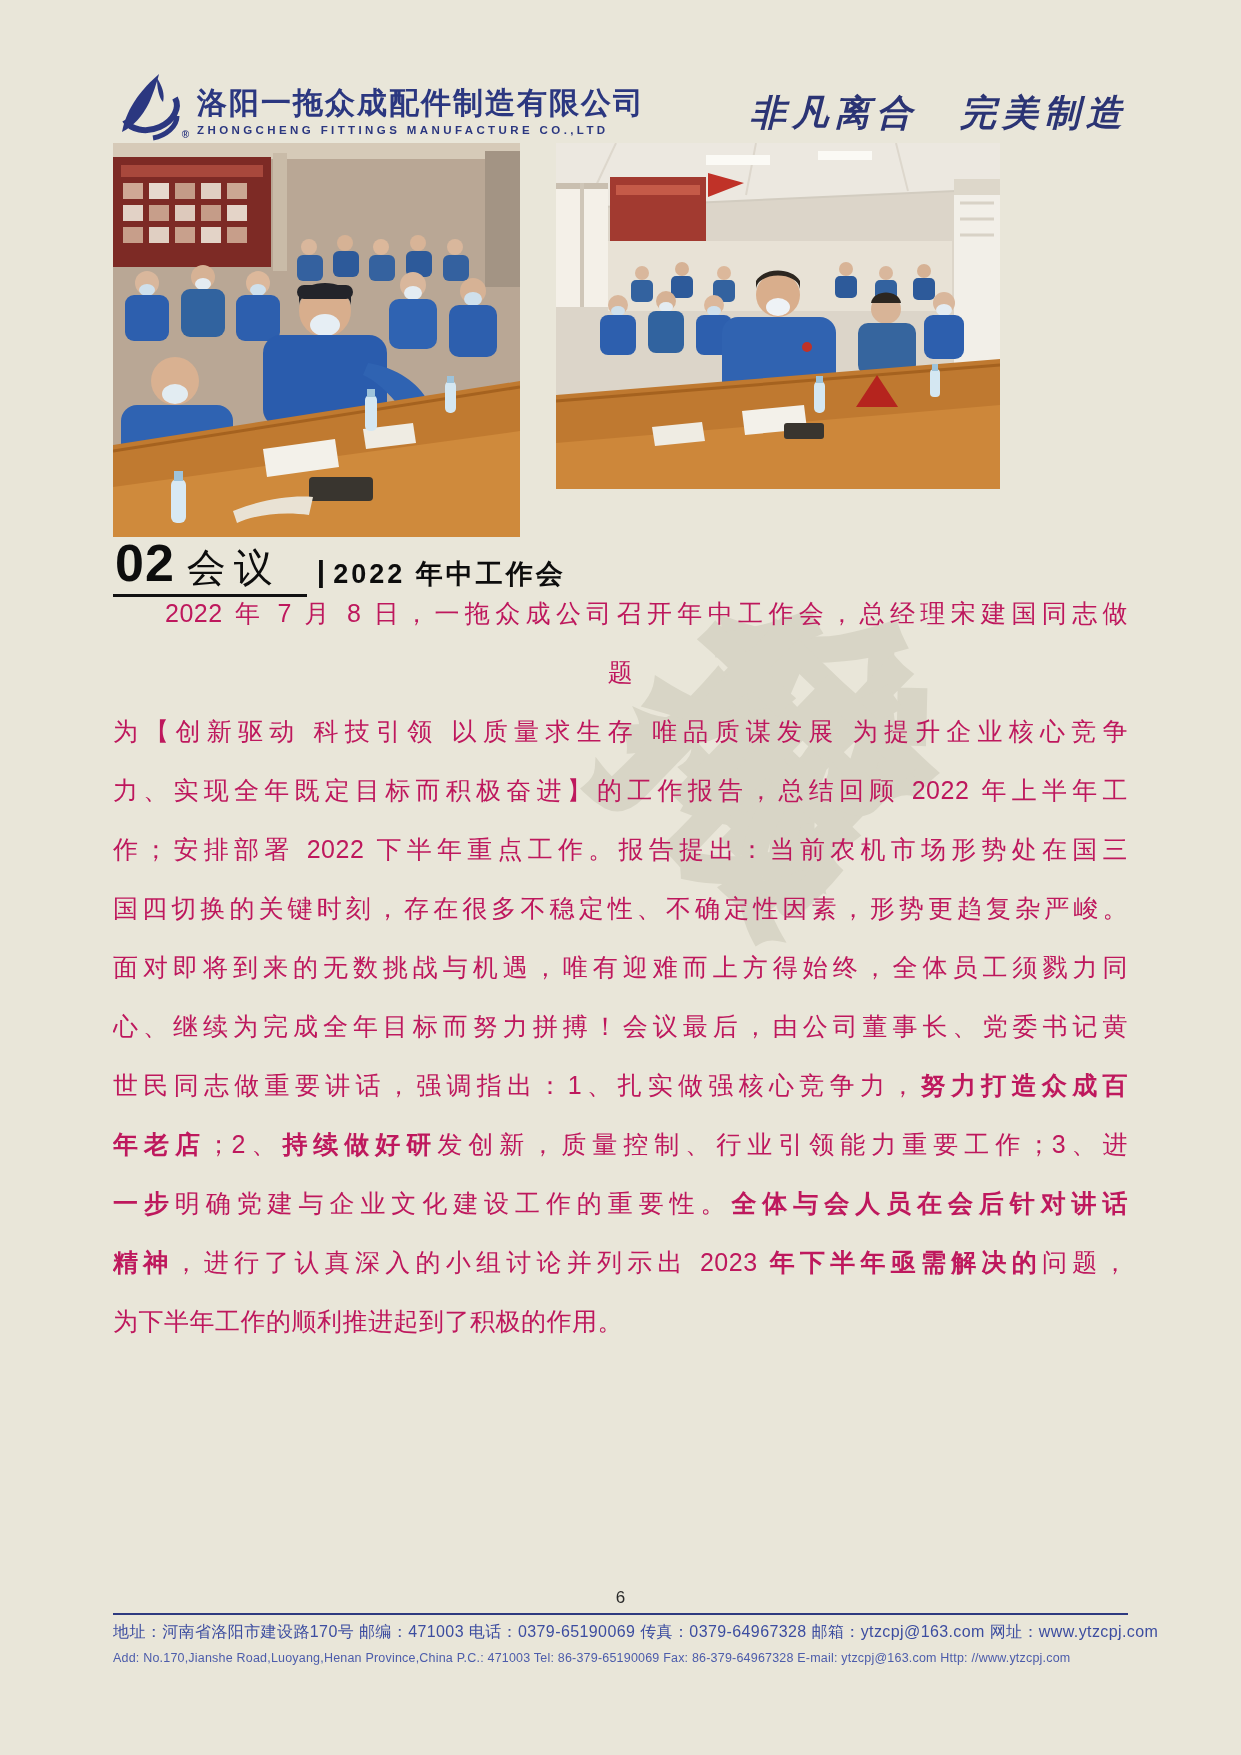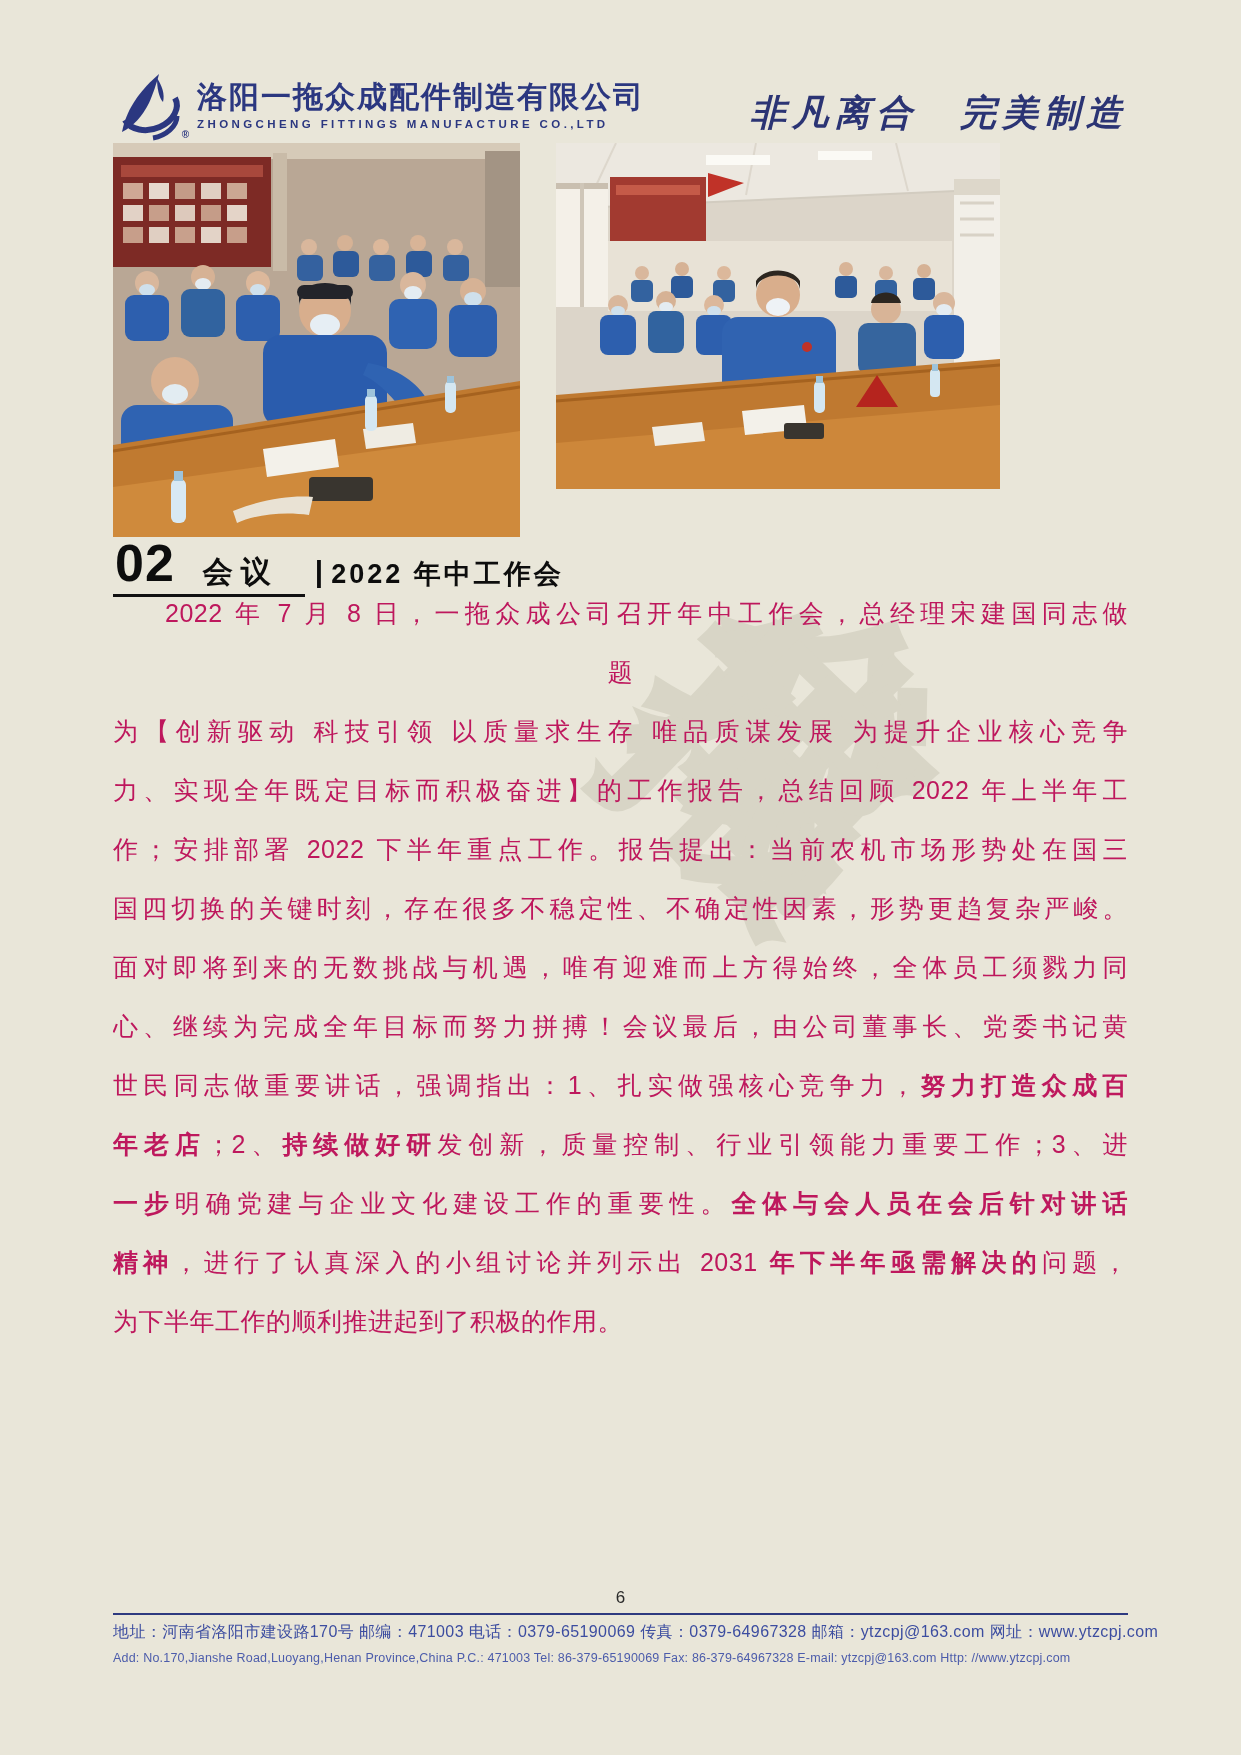--- a/index.html
+++ b/index.html
@@ -15,38 +15,38 @@
     font-size:272px;line-height:300px;letter-spacing:26px;font-weight:bold;
     color:#d8d5c6;transform:rotate(44deg);transform-origin:center center;
     user-select:none;pointer-events:none;
   }
   
   .header{position:absolute;left:113px;right:113px;top:64px;height:78px;
     display:flex;justify-content:space-between;align-items:flex-end;}
   .logo{display:flex;align-items:flex-end;gap:10px;}
   .logo-mark{position:relative;width:74px;height:70px;flex:0 0 auto;}
   .reg-mark{position:absolute;right:-2px;bottom:2px;font-size:10px;color:#2b3780;font-weight:bold;}
-  .logo-text{display:flex;flex-direction:column;line-height:1.05;padding-bottom:12px;}
+  .logo-text{display:flex;flex-direction:column;line-height:1.05;padding-bottom:6px;}
   .logo-cn{font-size:30px;font-weight:bold;color:#2b3780;letter-spacing:2px;}
   .logo-en{font-size:11.5px;font-weight:bold;color:#2b3780;letter-spacing:3.4px;margin-top:5px;}
   .slogan{
     font-family:"DejaVu Serif","Liberation Serif",serif;
     font-style:italic;font-weight:bold;
     font-size:36px;color:#2b3474;letter-spacing:6px;padding-bottom:4px;
   }
   
   .photo{position:absolute;top:143px;overflow:hidden;}
   .photo svg{display:block;width:100%;height:100%;}
   .photo-left{left:113px;width:407px;height:394px;}
   .photo-right{left:556px;width:444px;height:346px;}
   
   .section-title{position:absolute;left:113px;top:540px;display:flex;align-items:flex-end;color:#0d0d0d;}
   .sec-left{display:flex;align-items:flex-end;border-bottom:3px solid #111;padding:0 26px 7px 2px;}
   .sec-num{font-size:52px;font-weight:bold;line-height:0.9;letter-spacing:1px;}
-  .sec-cat{font-size:30px;font-weight:bold;margin-left:28px;letter-spacing:8px;line-height:1;}
+  .sec-cat{font-size:39px;font-weight:normal;margin-left:12px;letter-spacing:8px;line-height:1;}
   .sec-sep{font-size:30px;font-weight:bold;margin:0 8px 10px 10px;line-height:1;}
   .sec-title{font-size:27px;font-weight:bold;letter-spacing:3px;margin-bottom:9px;line-height:1;}
   
   .article{position:absolute;left:113px;top:584px;width:1015px;color:#be185d;}
   .line{font-size:25px;line-height:59px;height:59px;overflow:hidden;
         text-align:justify;text-align-last:justify;letter-spacing:0.5px;}
   .line.center{text-align:center;text-align-last:center;}
   .line.left{text-align:right;text-align-last:left;}
   .line.indent{padding-left:52px;}
   .line .b{font-weight:bold;}
@@ -238,21 +238,21 @@
       <div class="line center"><span>题</span></div>
       <div class="line justify"><span>为【创新驱动  科技引领 以质量求生存 唯品质谋发展 为提升企业核心竞争</span></div>
       <div class="line justify"><span>力、实现全年既定目标而积极奋进】的工作报告，总结回顾 2022 年上半年工</span></div>
       <div class="line justify"><span>作；安排部署 2022 下半年重点工作。报告提出：当前农机市场形势处在国三</span></div>
       <div class="line justify"><span>国四切换的关键时刻，存在很多不稳定性、不确定性因素，形势更趋复杂严峻。</span></div>
       <div class="line justify"><span>面对即将到来的无数挑战与机遇，唯有迎难而上方得始终，全体员工须戮力同</span></div>
       <div class="line justify"><span>心、继续为完成全年目标而努力拼搏！会议最后，由公司董事长、党委书记黄</span></div>
       <div class="line justify"><span>世民同志做重要讲话，强调指出：1、扎实做强核心竞争力，</span><span class="b">努力打造众成百</span></div>
       <div class="line justify"><span class="b">年老店</span><span>；2、</span><span class="b">持续做好研</span><span>发创新，质量控制、行业引领能力重要工作；3、进</span></div>
       <div class="line justify"><span class="b">一步</span><span>明确党建与企业文化建设工作的重要性。</span><span class="b">全体与会人员在会后针对讲话</span></div>
-      <div class="line justify"><span class="b">精神</span><span>，进行了认真深入的小组讨论并列示出 2031 </span><span class="b">年下半年亟需解决的</span><span>问题，</span></div>
+      <div class="line justify"><span class="b">精神</span><span>，进行了认真深入的小组讨论并列示出 2023 </span><span class="b">年下半年亟需解决的</span><span>问题，</span></div>
       <div class="line left"><span>为下半年工作的顺利推进起到了积极的作用。</span></div>
     </div>
 
   <div class="page-number">6</div>
   <div class="footer-rule"></div>
   <div class="footer-cn">地址：河南省洛阳市建设路170号  邮编：471003  电话：0379-65190069 传真：0379-64967328 邮箱：ytzcpj@163.com  网址：www.ytzcpj.com</div>
   <div class="footer-en">Add: No.170,Jianshe Road,Luoyang,Henan Province,China   P.C.: 471003   Tel: 86-379-65190069   Fax: 86-379-64967328   E-mail: ytzcpj@163.com   Http: //www.ytzcpj.com</div>
 
 </div>
 

